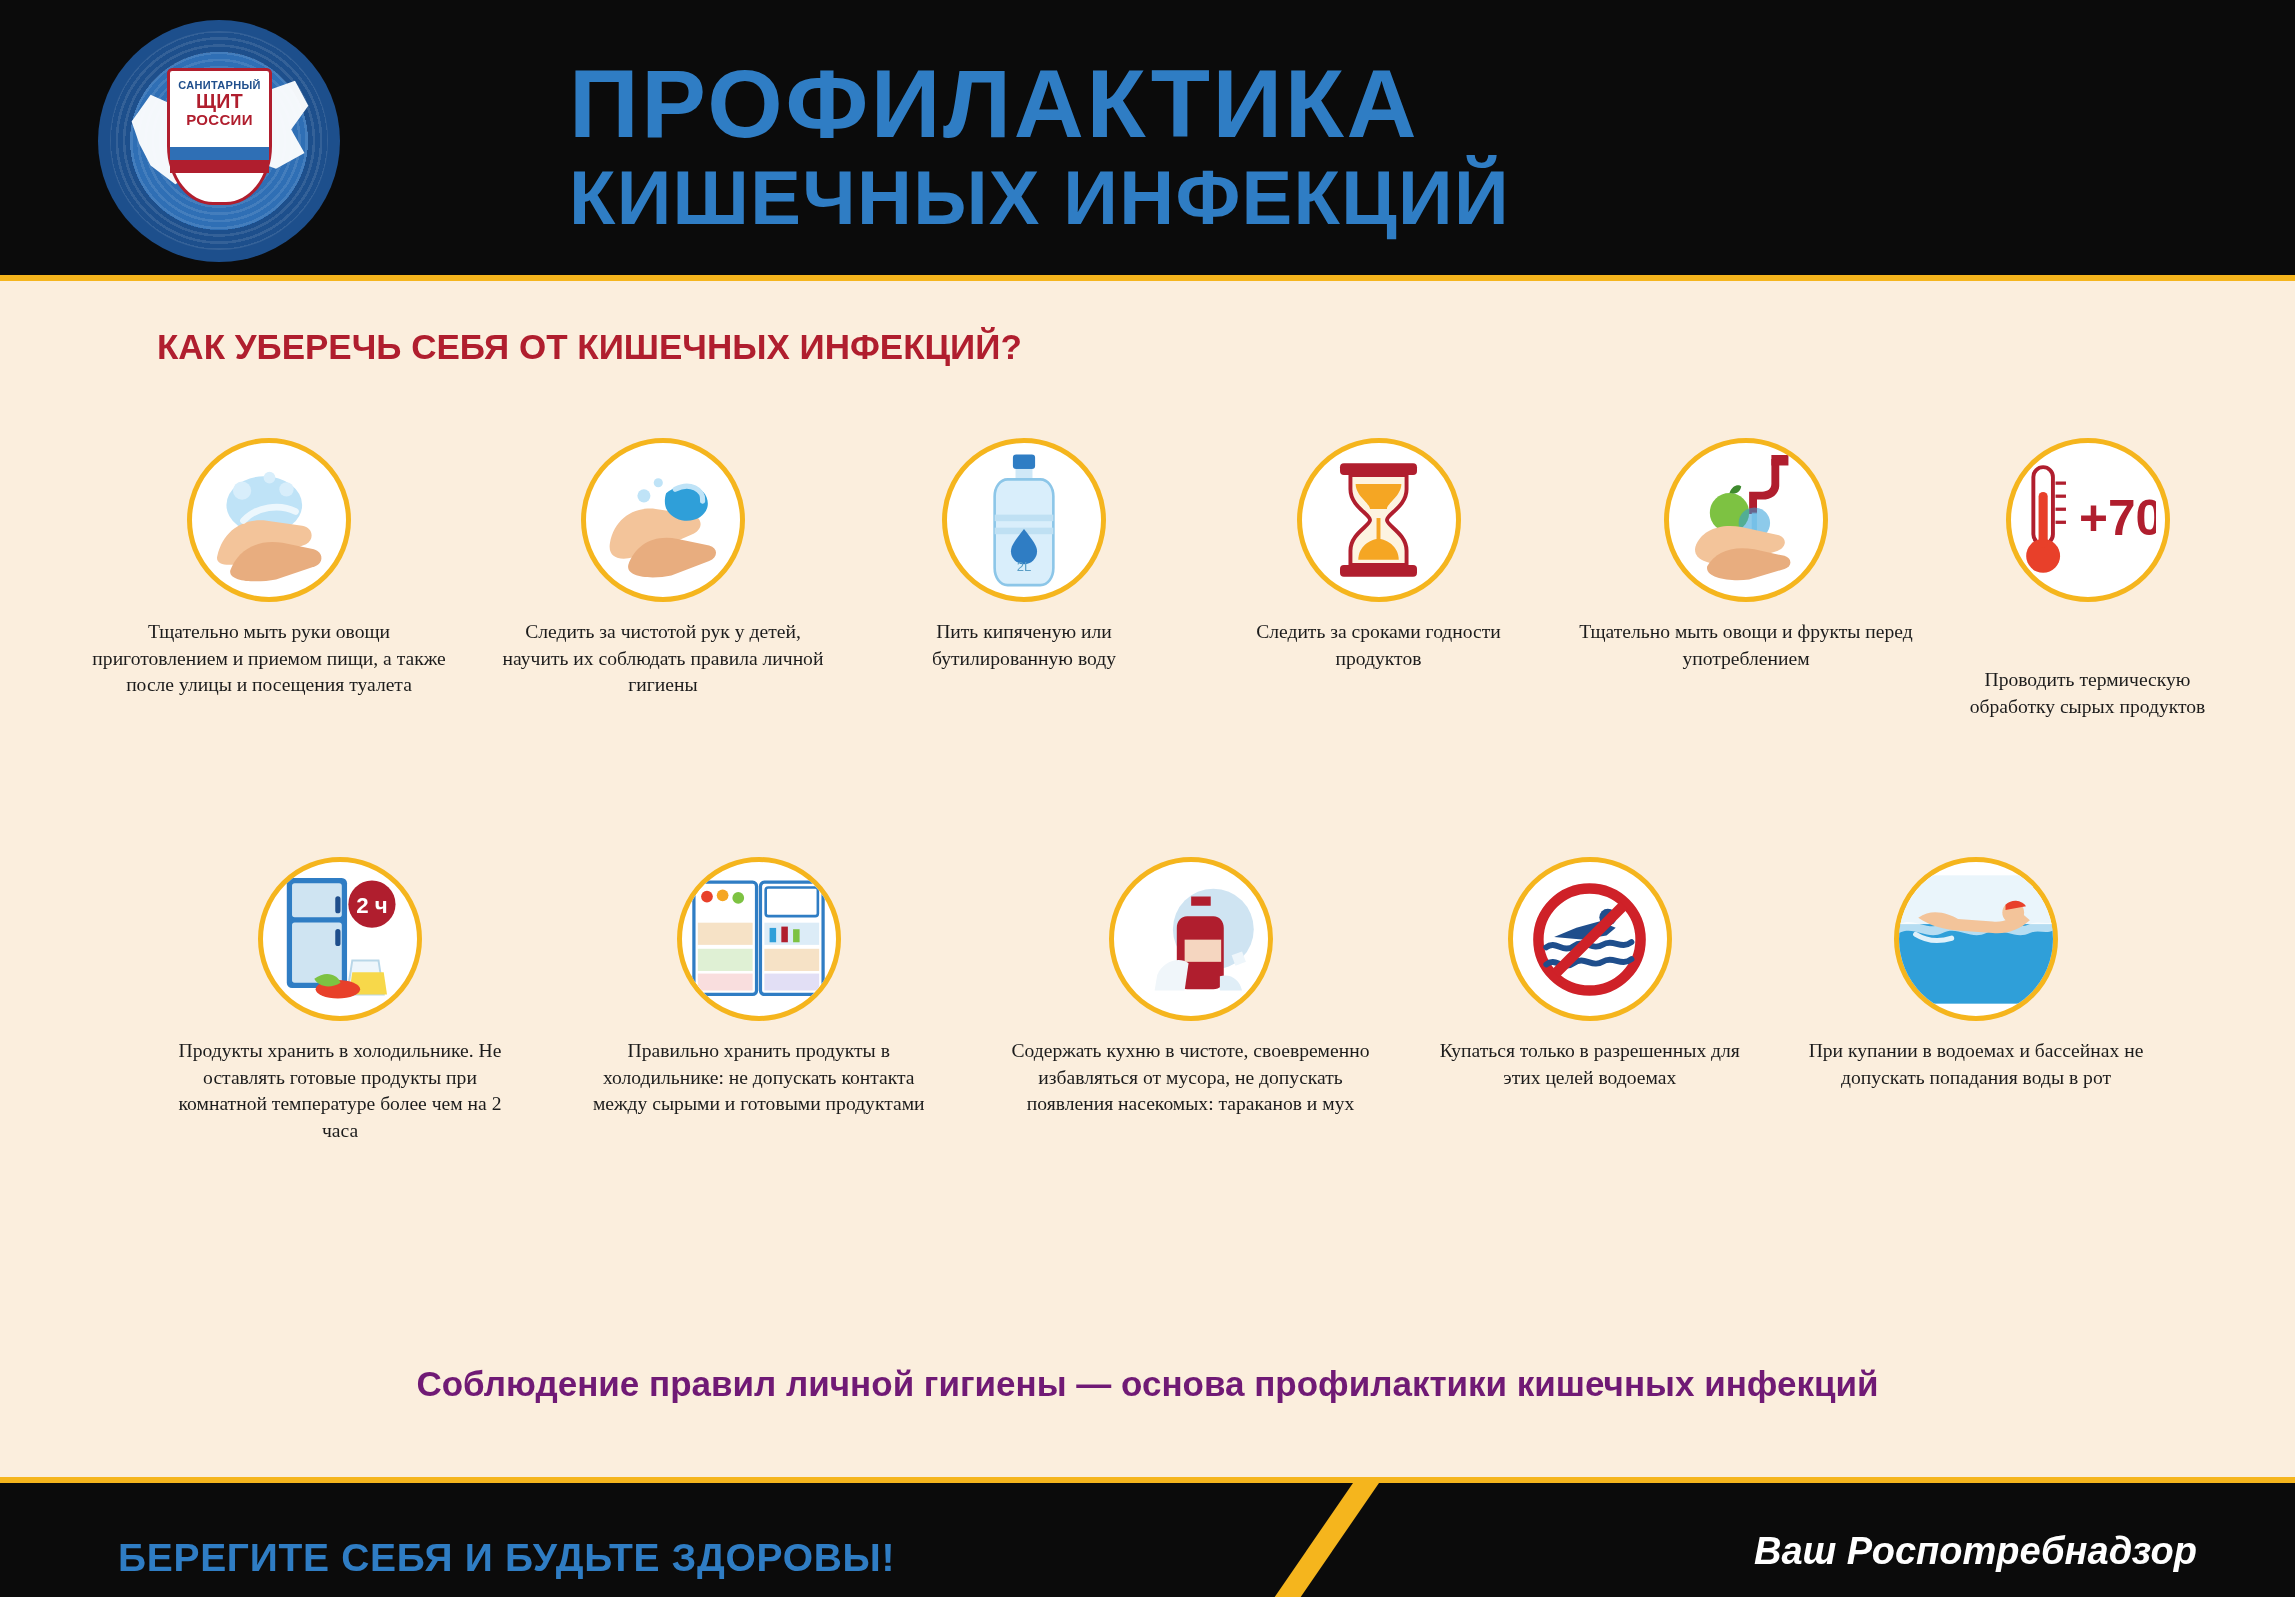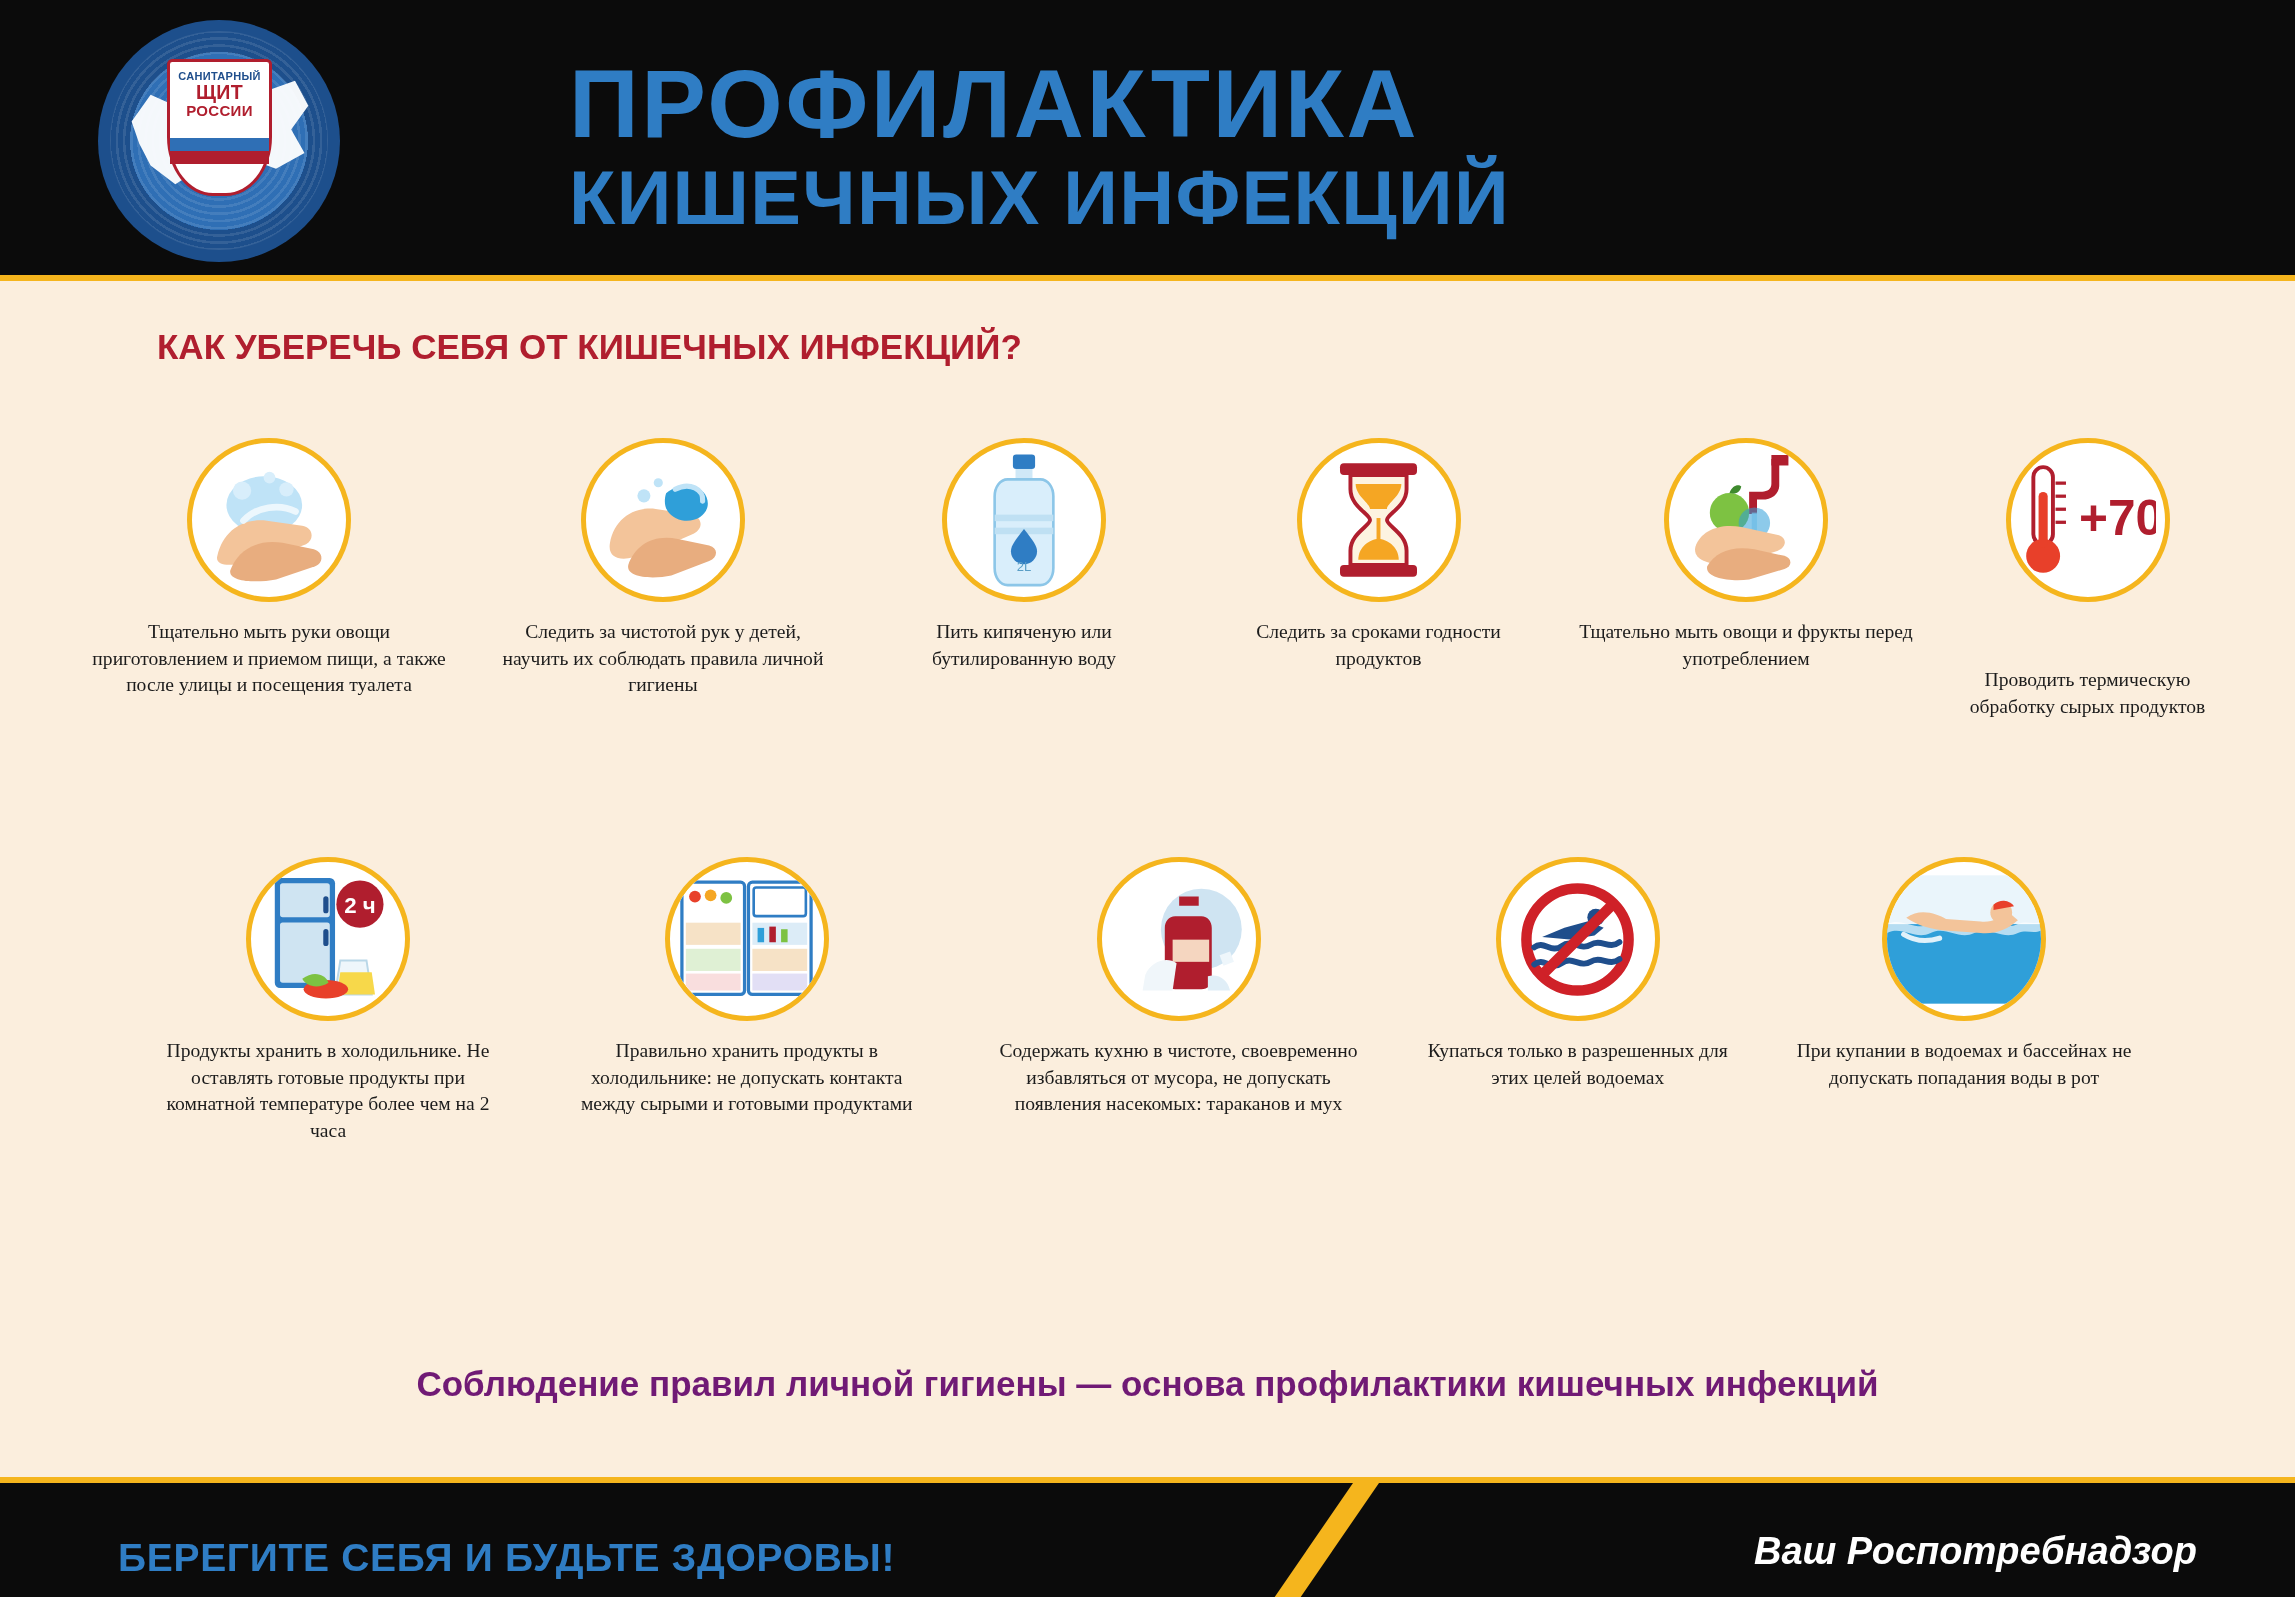--- a/index.html
+++ b/index.html
@@ -34,21 +34,21 @@
     background:
       repeating-radial-gradient(circle at 50% 50%, rgba(255,255,255,.10) 0 2.6px, rgba(0,0,0,0) 2.6px 7.2px);
   }
   .logo .map{
     position:absolute;left:26px;top:36px;width:190px;height:157px;
     background:#ffffff;
     clip-path:polygon(4% 42%,14% 25%,27% 32%,36% 18%,50% 24%,63% 12%,76% 22%,90% 16%,97% 32%,88% 47%,95% 62%,80% 72%,66% 66%,54% 80%,40% 72%,27% 82%,14% 70%,8% 56%);
     opacity:.95;
   }
   .logo .shield{
-    position:absolute;left:69px;top:39px;width:105px;height:137px;
+    position:absolute;left:69px;top:48px;width:105px;height:137px;
     background:#ffffff;
     border:3.9px solid #b01e2e;
     border-radius:5.2px 5.2px 46px 46px/5.2px 5.2px 59px 59px;
     box-sizing:border-box;
     display:flex;flex-direction:column;align-items:center;justify-content:flex-start;
     padding-top:9.2px;
   }
   .logo .shield .ln{
     font-weight:bold;color:#b01e2e;line-height:1.05;letter-spacing:0.3px;text-align:center;
   }
@@ -237,21 +237,21 @@
         <rect x="56" y="76" width="16" height="5" fill="#b01e2e"></rect>
         <rect x="56" y="96" width="16" height="5" fill="#b01e2e"></rect>
         <text x="92" y="118" font-size="76" font-weight="bold" fill="#b01e2e" font-family="Liberation Sans, sans-serif">+70</text>
       </svg>
     </div>
     <div class="cap">Проводить термическую обработку сырых продуктов</div>
   </div>
 
 </div>
 
-<div class="row" style="left:158px;top:857px;width:1976px;justify-content:space-between;">
+<div class="row" style="left:170px;top:857px;width:1976px;justify-content:space-between;">
 
   <div class="cell" style="width:340px;">
     <div class="circle">
       <svg width="131" height="131" viewBox="0 0 200 200">
         <rect x="18" y="6" width="92" height="168" rx="8" fill="#2f7dc4"></rect>
         <rect x="26" y="14" width="76" height="52" rx="4" fill="#cfe4f2"></rect>
         <rect x="26" y="74" width="76" height="92" rx="4" fill="#cfe4f2"></rect>
         <rect x="92" y="34" width="8" height="26" rx="4" fill="#1f4e8c"></rect>
         <rect x="92" y="84" width="8" height="26" rx="4" fill="#1f4e8c"></rect>
         <circle cx="148" cy="46" r="36" fill="#b01e2e"></circle>

